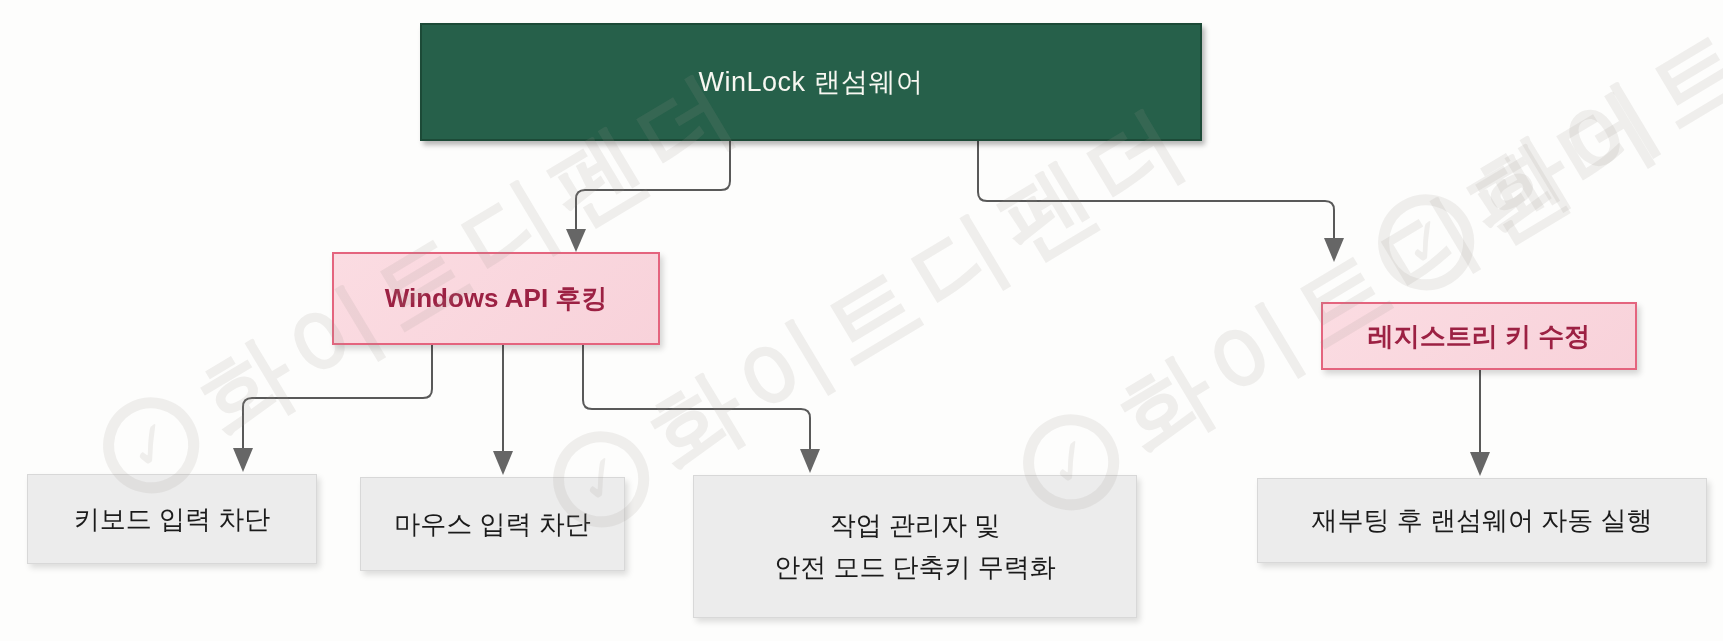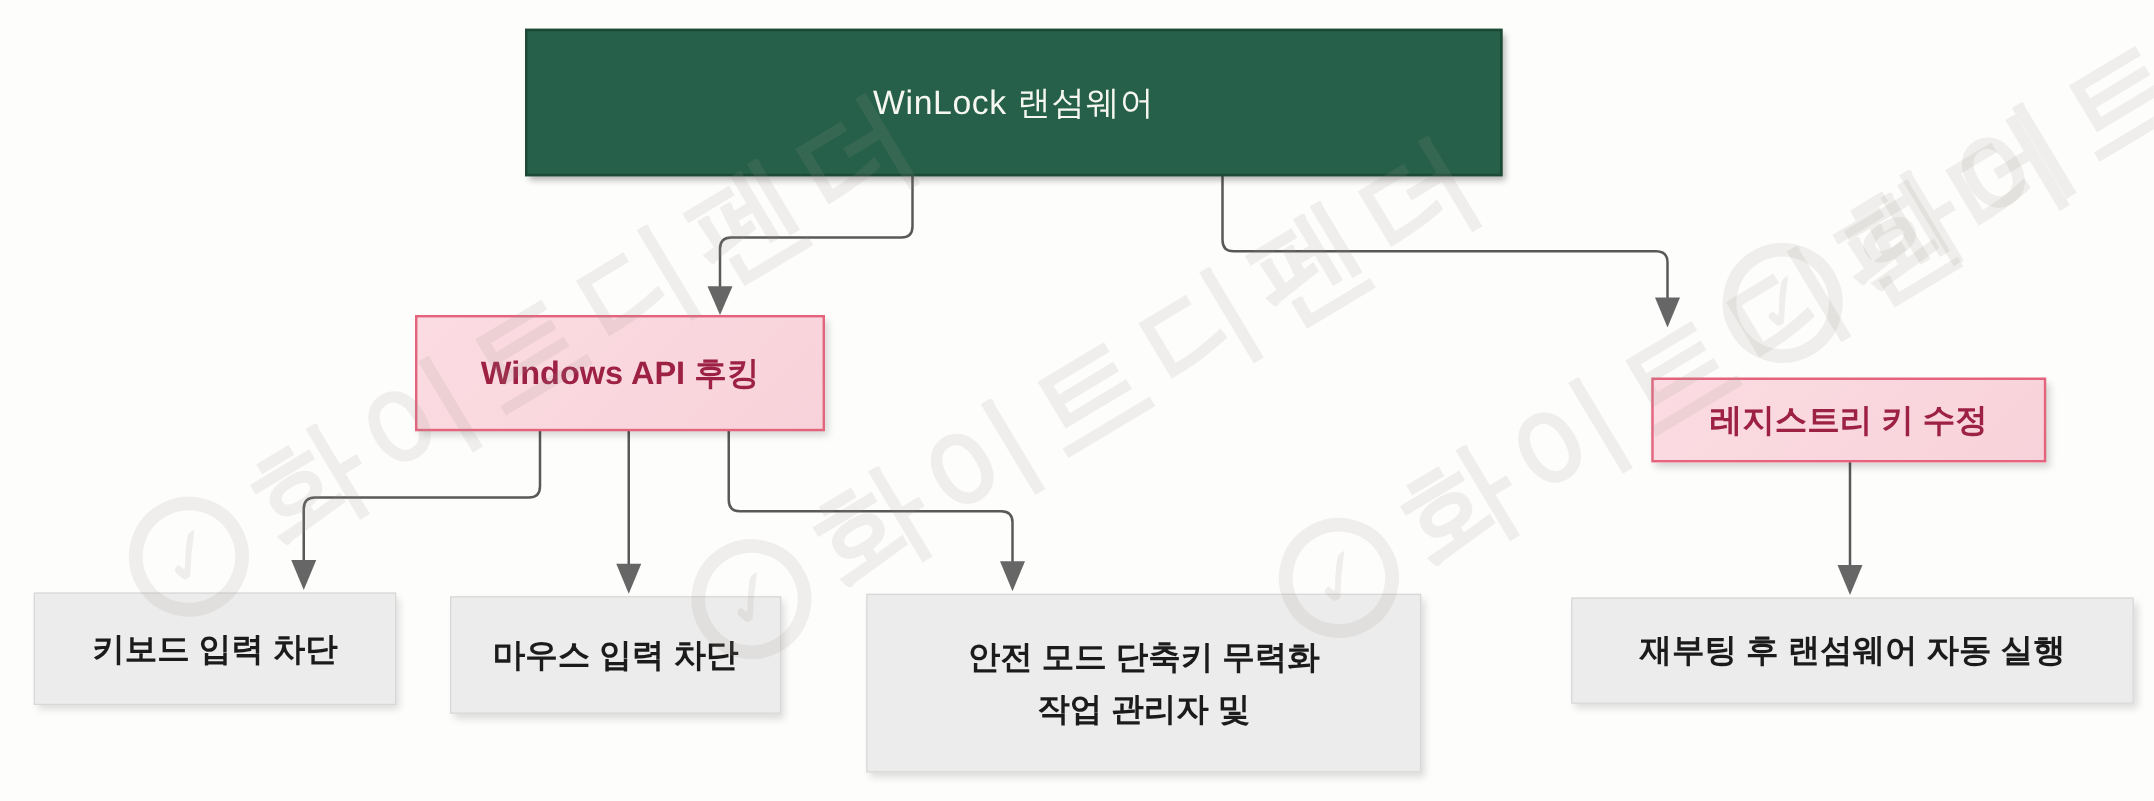--- a/index.html
+++ b/index.html
@@ -35,21 +35,21 @@
     border:2.5px solid var(--branch-border);
     box-shadow:3px 4px 6px rgba(0,0,0,0.16);
     color:var(--branch-text);font-size:26px;font-weight:700;
   }
   .node-api{left:332px;top:252px;width:328px;height:93px;}
   .node-registry{left:1321px;top:265px;width:316px;height:68px;margin-top:37px;}
   .node-leaf{
     background:var(--leaf-fill);
     border:1px solid var(--leaf-border);
     box-shadow:3px 4px 6px rgba(0,0,0,0.13);
-    color:var(--leaf-text);font-size:26px;font-weight:700;text-align:right;
+    color:var(--leaf-text);font-size:26px;font-weight:400;text-align:right;
   }
   .node-keyboard{left:27px;top:474px;width:290px;height:90px;}
   .node-mouse{left:360px;top:477px;width:265px;height:94px;}
   .node-taskmgr{left:693px;top:475px;width:444px;height:143px;flex-direction:column;line-height:1.6;}
   .node-reboot{left:1257px;top:478px;width:450px;height:85px;}
 
   
   svg.edges{position:absolute;left:0;top:0;z-index:1;}
   svg.edges path{fill:none;stroke:var(--connector);stroke-width:2;stroke-linecap:round;}
   svg.edges polygon{fill:#666;stroke:none;}
@@ -112,22 +112,22 @@
 
   <div class="node node-leaf node-keyboard">
     <span>키보드 입력 차단</span>
   </div>
 
   <div class="node node-leaf node-mouse">
     <span>마우스 입력 차단</span>
   </div>
 
   <div class="node node-leaf node-taskmgr">
+    <span>작업 관리자 및</span>
     <span>안전 모드 단축키 무력화</span>
-    <span>작업 관리자 및</span>
   </div>
 
   <div class="node node-leaf node-reboot">
     <span>재부팅 후 랜섬웨어 자동 실행</span>
   </div>
 
   <div class="wm wm1">
     <span class="wm-badge">
         <span>✓</span>
       </span>

